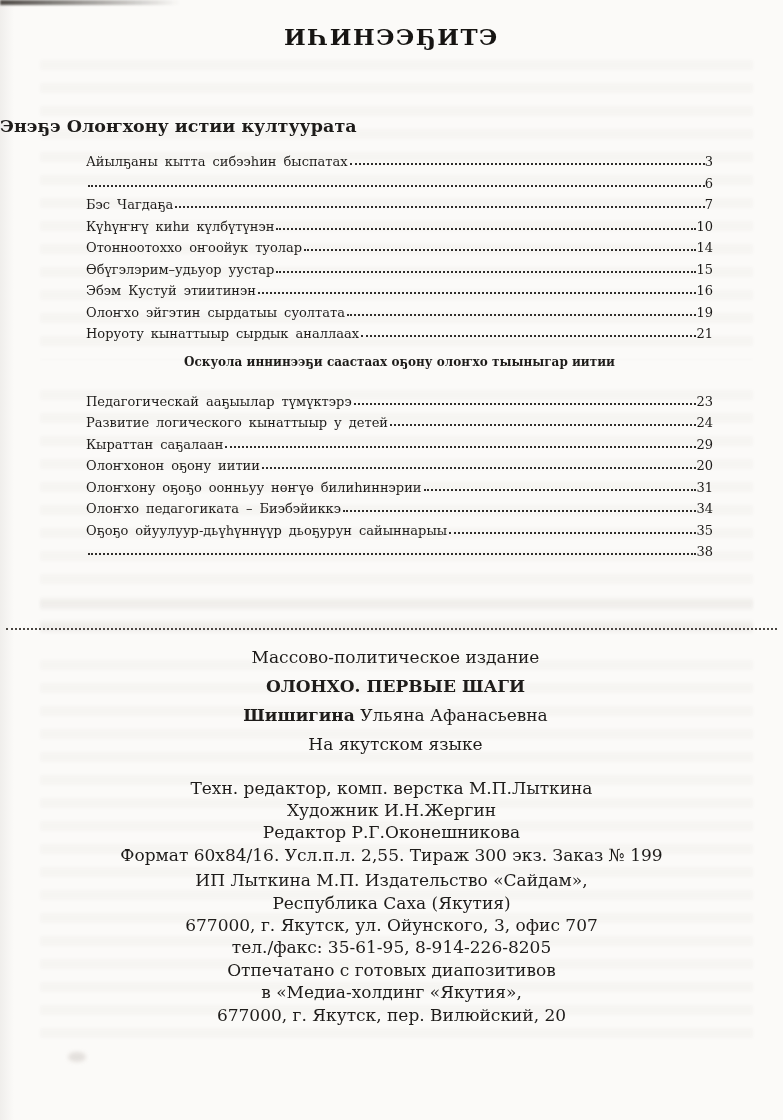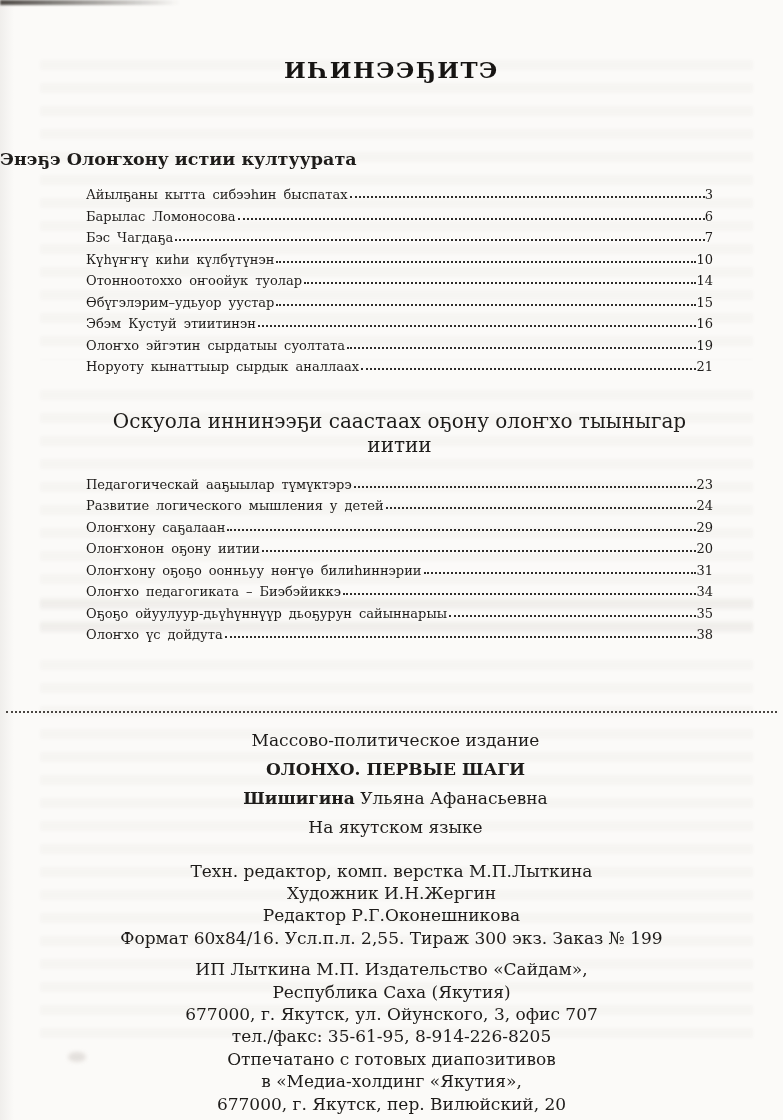--- a/index.html
+++ b/index.html
@@ -29,52 +29,52 @@
     opacity:.055;filter:blur(1.6px);
   }
   .ghost.g1{top:60px;height:300px;}
   .ghost.g2{top:390px;height:250px;}
   .ghost.g3{top:600px;height:45px;opacity:.08;}
   .ghost.g4{top:660px;height:390px;}
   .content{position:relative;z-index:1;}
 
   .page-title{
     text-align:center;
-    padding-top:56px;
+    padding-top:23px;
     font-size:23px;font-weight:bold;letter-spacing:1.5px;
     color:#171513;
   }
   .subtitle{
     text-align:left;margin-top:64px;
     font-size:17.5px;font-weight:bold;line-height:24px;
   }
   .toc{margin:16px 70px 0 86px;}
   .toc-row{display:flex;align-items:baseline;height:21.5px;font-size:13px;}
   .toc-label{white-space:nowrap;word-spacing:.22em;}
   .leader{
     flex:1;min-width:10px;margin-left:2px;
     border-bottom:2.3px dotted #2e2c2a;
     position:relative;top:-1px;
   }
   .toc-page{white-space:nowrap;}
   .section-heading{
-    text-align:center;margin-top:28px;
-    font-size:20px;font-weight:normal;line-height:24px;
+    text-align:center;margin-top:2px;
+    font-size:12px;font-weight:bold;line-height:24px;
   }
   .toc2{margin-top:20px;}
   .dotted-sep{
     margin:62px 6px 0 6px;height:0;
     border-bottom:2px dotted #4a4642;
   }
   .colophon{text-align:center;margin-top:16px;font-size:17px;}
   .c-line{line-height:22px;margin-bottom:7px;padding-left:8px;}
   .c-bold{font-weight:bold;}
   .c-block{margin-top:22px;}
   .c-block .c-tight{line-height:22.4px;margin:0;}
-  .c-pub{margin-top:9px;}
+  .c-pub{margin-top:3px;}
   .smudge{
     position:absolute;left:68px;bottom:58px;width:18px;height:10px;
     background:rgba(120,105,95,.18);filter:blur(2px);border-radius:50%;z-index:0;
   }
 </style>
 </head>
 <body>
 
 <div class="scan">
   <div class="edge-top"></div>
@@ -91,21 +91,20 @@
 
     <div class="subtitle">Энэҕэ Олоҥхону истии култуурата</div>
 
     <div class="toc">
       <div class="toc-row">
         <span class="toc-label">Айылҕаны кытта сибээһин быспатах</span>
         <span class="leader"></span>
         <span class="toc-page">3</span>
       </div>
       <div class="toc-row">
-        <span class="toc-label">Барылас Ломоносова</span>
         <span class="leader"></span>
         <span class="toc-page">6</span>
       </div>
       <div class="toc-row">
         <span class="toc-label">Бэс Чагдаҕа</span>
         <span class="leader"></span>
         <span class="toc-page">7</span>
       </div>
       <div class="toc-row">
         <span class="toc-label">Күһүҥҥү киһи күлбүтүнэн</span>
@@ -140,26 +139,26 @@
 
       <div class="section-heading">Оскуола иннинээҕи саастаах оҕону олоҥхо тыыныгар иитии</div>
 
       <div class="toc2">
         <div class="toc-row">
           <span class="toc-label">Педагогическай ааҕыылар түмүктэрэ</span>
           <span class="leader"></span>
           <span class="toc-page">23</span>
         </div>
         <div class="toc-row">
-          <span class="toc-label">Развитие логического мышления у детей</span>
+          <span class="toc-label">Развитие логического кынаттыыр у детей</span>
           <span class="leader"></span>
           <span class="toc-page">24</span>
         </div>
         <div class="toc-row">
-          <span class="toc-label">Олоҥхону саҕалаан</span>
+          <span class="toc-label">Кыраттан саҕалаан</span>
           <span class="leader"></span>
           <span class="toc-page">29</span>
         </div>
         <div class="toc-row">
           <span class="toc-label">Олоҥхонон оҕону иитии</span>
           <span class="leader"></span>
           <span class="toc-page">20</span>
         </div>
         <div class="toc-row">
           <span class="toc-label">Олоҥхону оҕоҕо оонньуу нөҥүө билиһиннэрии</span>
@@ -170,21 +169,20 @@
           <span class="toc-label">Олоҥхо педагогиката – Биэбэйиккэ</span>
           <span class="leader"></span>
           <span class="toc-page">34</span>
         </div>
         <div class="toc-row">
           <span class="toc-label">Оҕоҕо ойуулуур-дьүһүннүүр дьоҕурун сайыннарыы</span>
           <span class="leader"></span>
           <span class="toc-page">35</span>
         </div>
         <div class="toc-row">
-          <span class="toc-label">Олоҥхо үс дойдута</span>
           <span class="leader"></span>
           <span class="toc-page">38</span>
         </div>
       </div>
     </div>
 
     <div class="dotted-sep"></div>
 
     <div class="colophon">
       <div class="c-line">Массово-политическое издание</div>

